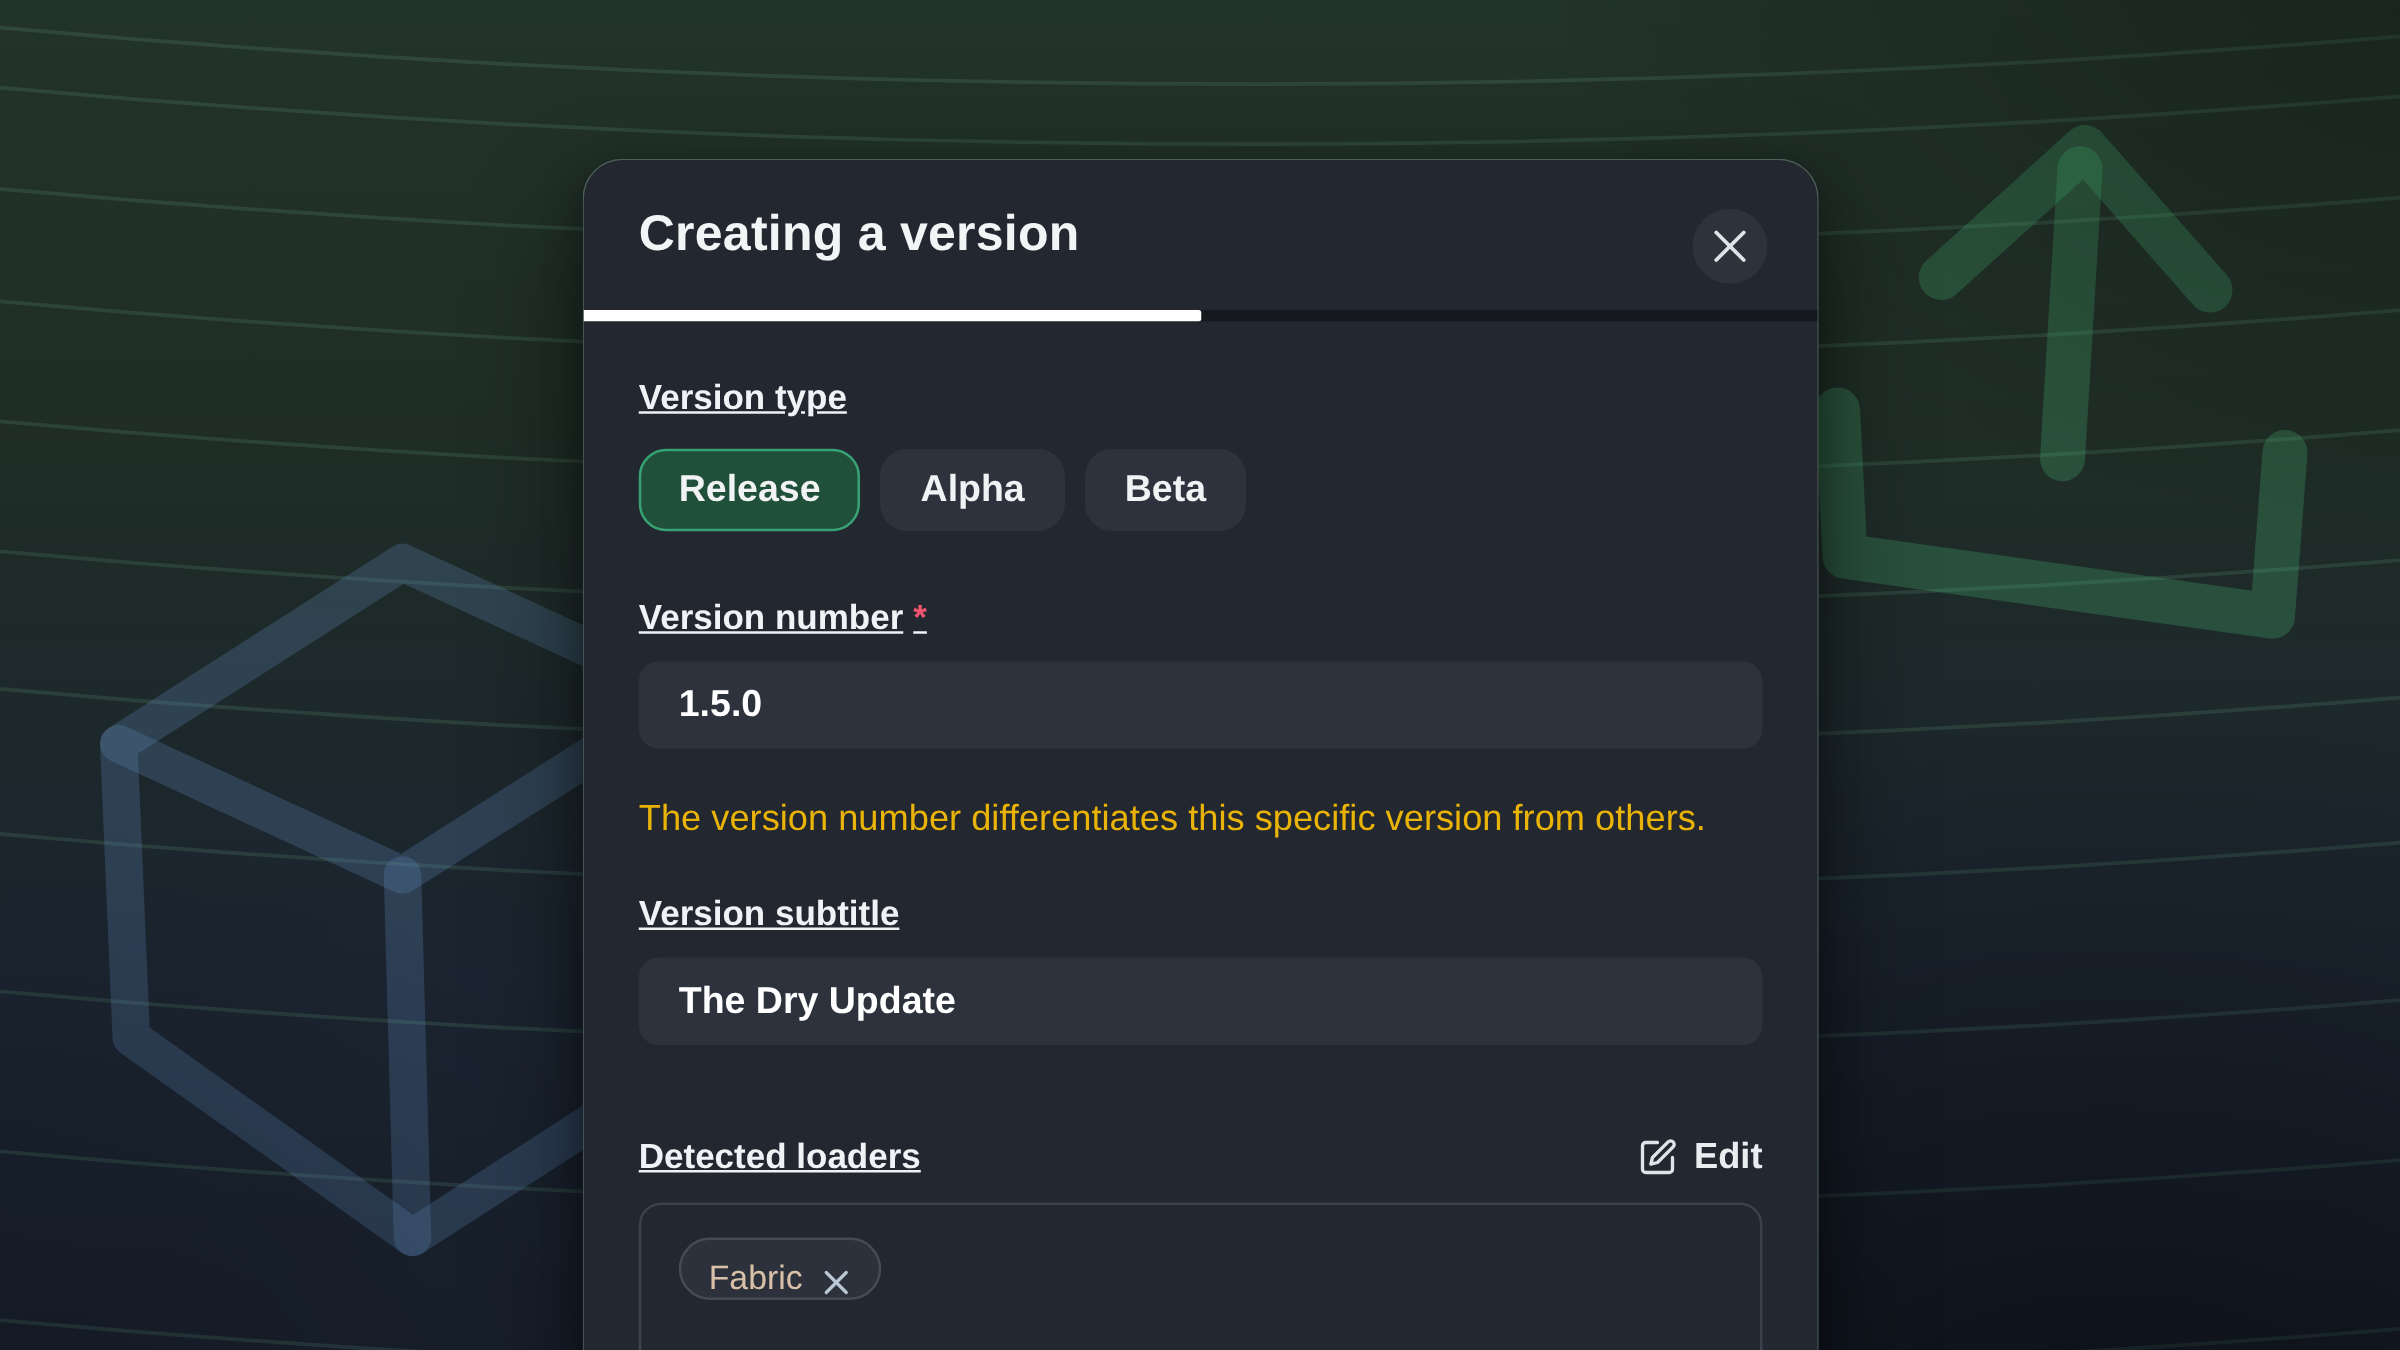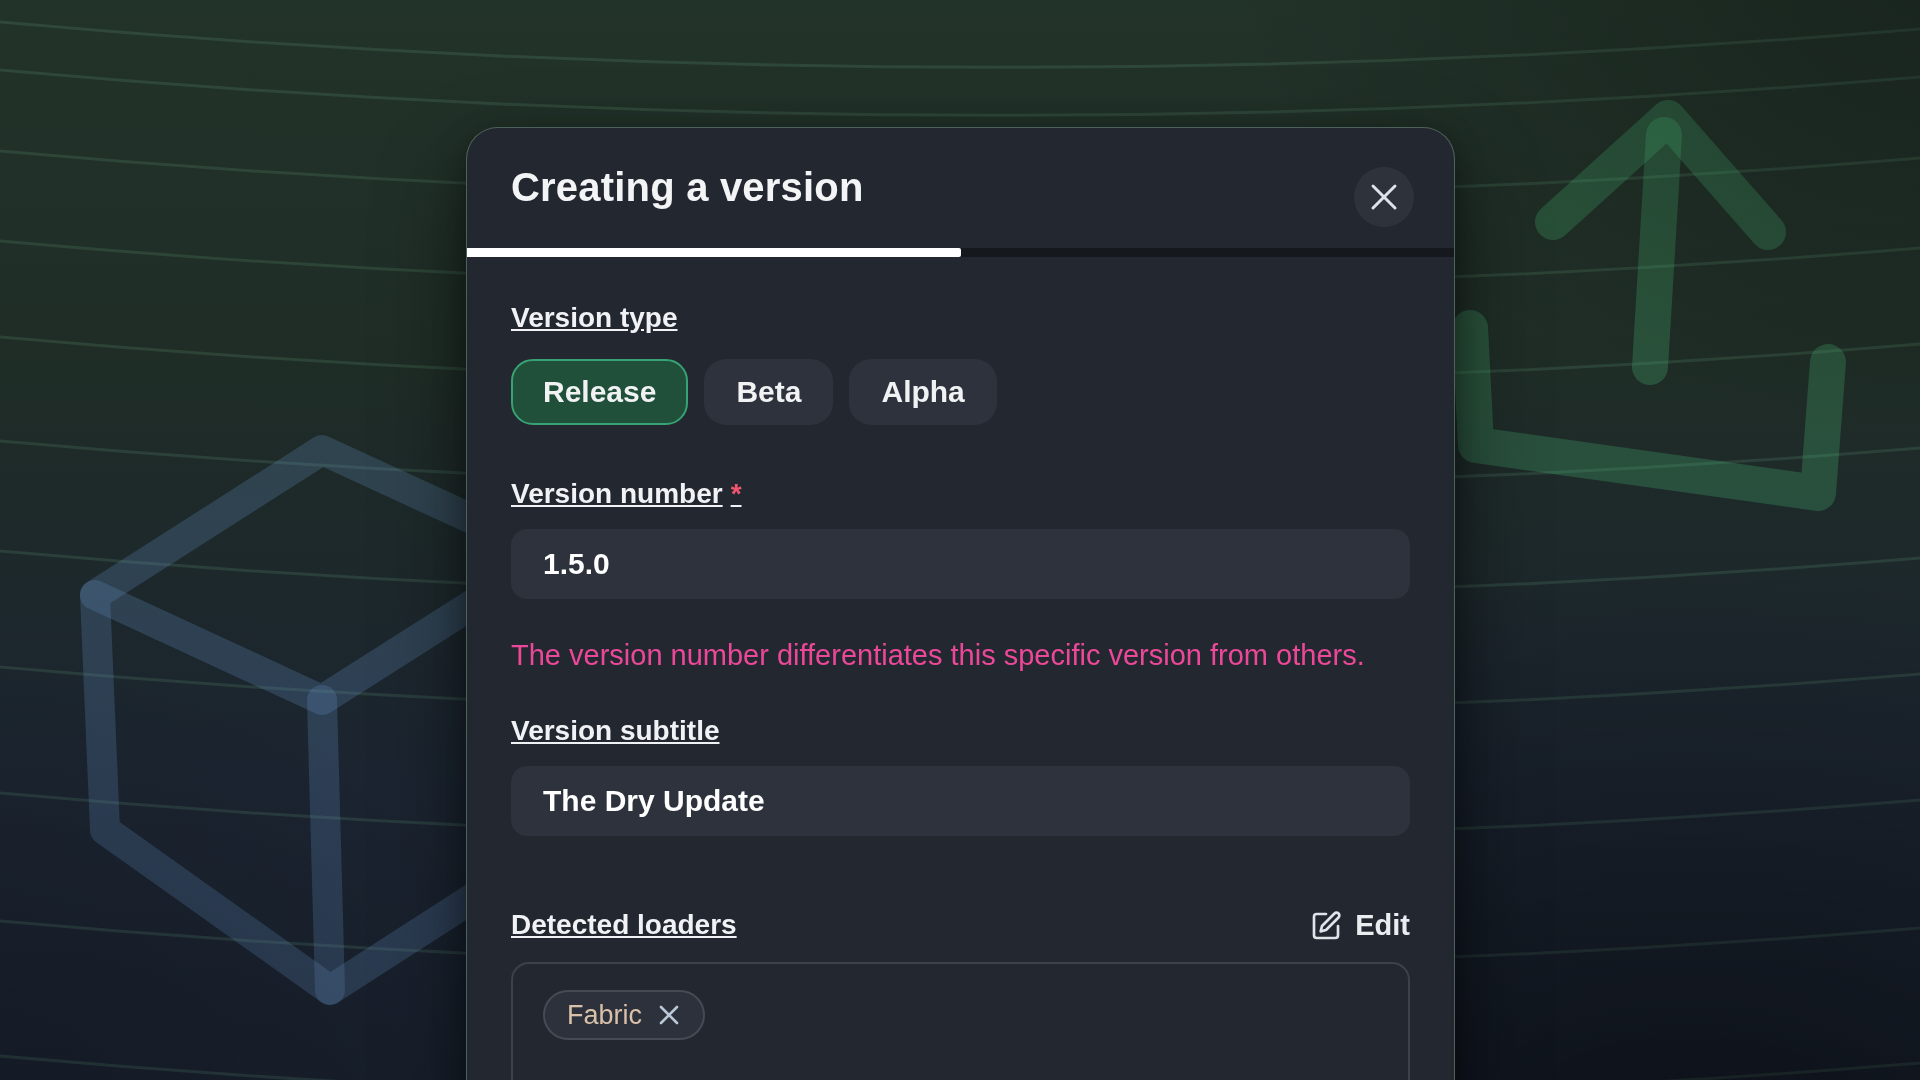--- a/index.html
+++ b/index.html
@@ -57,36 +57,36 @@
   }
   .type-btn.selected { background: #205039; border-color: #37a273; }
 
   .section { margin-top: 52px; }
   .text-input {
     margin-top: 18px; width: 100%; height: 70px;
     background: #2d323c; border: none; border-radius: 16px;
     padding: 0 32px; font-family: inherit; font-size: 30px; font-weight: 600;
     color: #ffffff; outline: none; display: block;
   }
-  .help-text { margin-top: 34px; font-size: 29px; line-height: 45px; color: #ec4899; max-width: 890px; }
+  .help-text { margin-top: 34px; font-size: 29px; line-height: 45px; color: #eab308; max-width: 890px; }
   .section-sub { margin-top: 36px; }
 
   .loaders-header { margin-top: 72px; display: flex; align-items: center; justify-content: space-between; }
   .edit-btn {
     display: flex; align-items: flex-end; gap: 13px;
     background: none; border: none; cursor: pointer;
     font-family: inherit; font-size: 29px; font-weight: 700; color: #e9edf0;
   }
   .loaders-box {
     margin-top: 20px; height: 210px;
     border: 2px solid #3c424b; border-radius: 18px;
     padding: 26px 30px;
   }
   .loader-chip {
-    display: inline-flex; align-items: center; gap: 15px;
+    display: inline-flex; align-items: flex-end; gap: 15px;
     height: 50px; padding: 0 22px; border-radius: 25px;
     background: #2c313b; border: 2px solid #454b55;
     font-size: 27px; font-weight: 500; color: #d9c0a8;
   }
   .chip-x { background: none; border: none; cursor: pointer; display: flex; align-items: center; padding: 0; }
 </style>
 </head>
 <body>
 
 <svg class="orbit-lines" width="1920" height="1080" viewBox="0 0 1920 1080" fill="none">
@@ -138,22 +138,22 @@
 
   <div class="progress-track">
     <div class="progress-fill" style="width: 50%;"></div>
   </div>
 
   <div class="modal-body">
 
     <div class="field-label">Version type</div>
     <div class="type-row">
       <button class="type-btn selected">Release</button>
+      <button class="type-btn">Alpha</button>
       <button class="type-btn">Beta</button>
-      <button class="type-btn">Alpha</button>
     </div>
 
     <div class="section">
       <div class="field-label">
         <span>Version number</span><span class="required-star">*</span>
       </div>
       <input class="text-input" type="text" value="1.5.0" style="">
       <div class="help-text">The version number differentiates this specific version from others.</div>
     </div>
 

